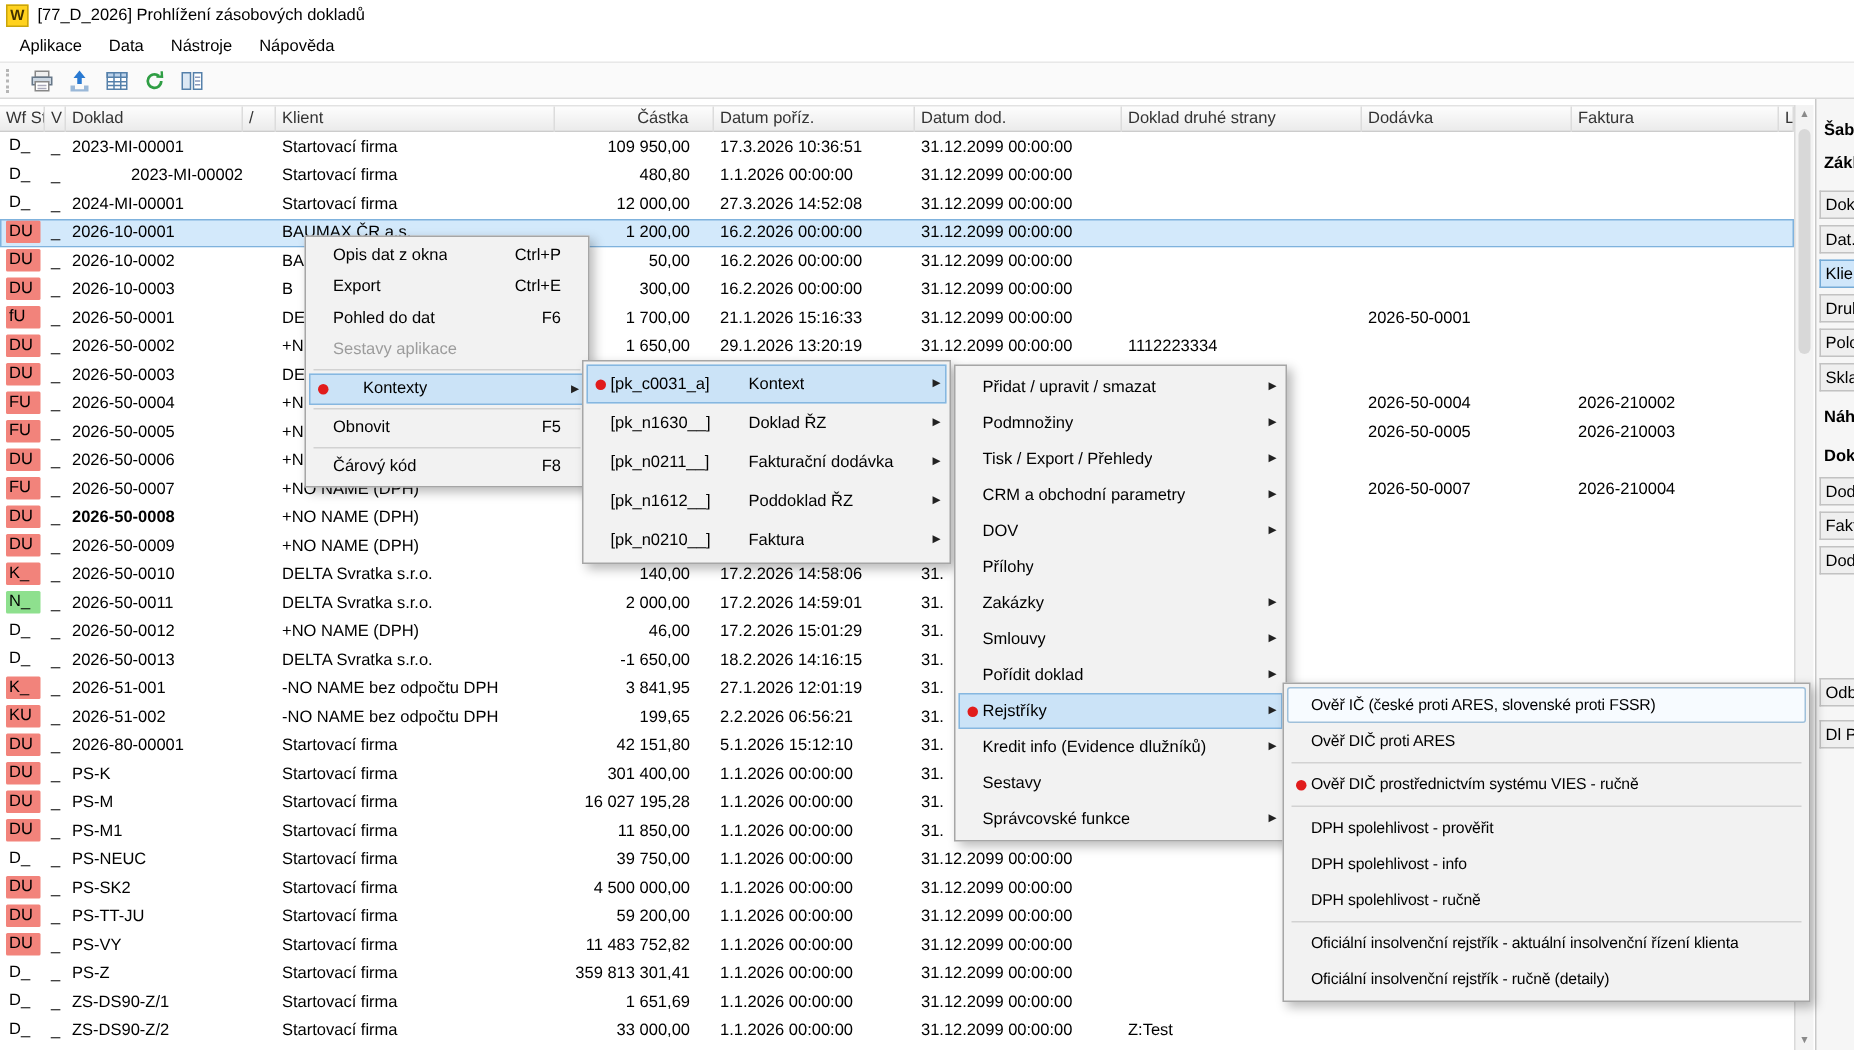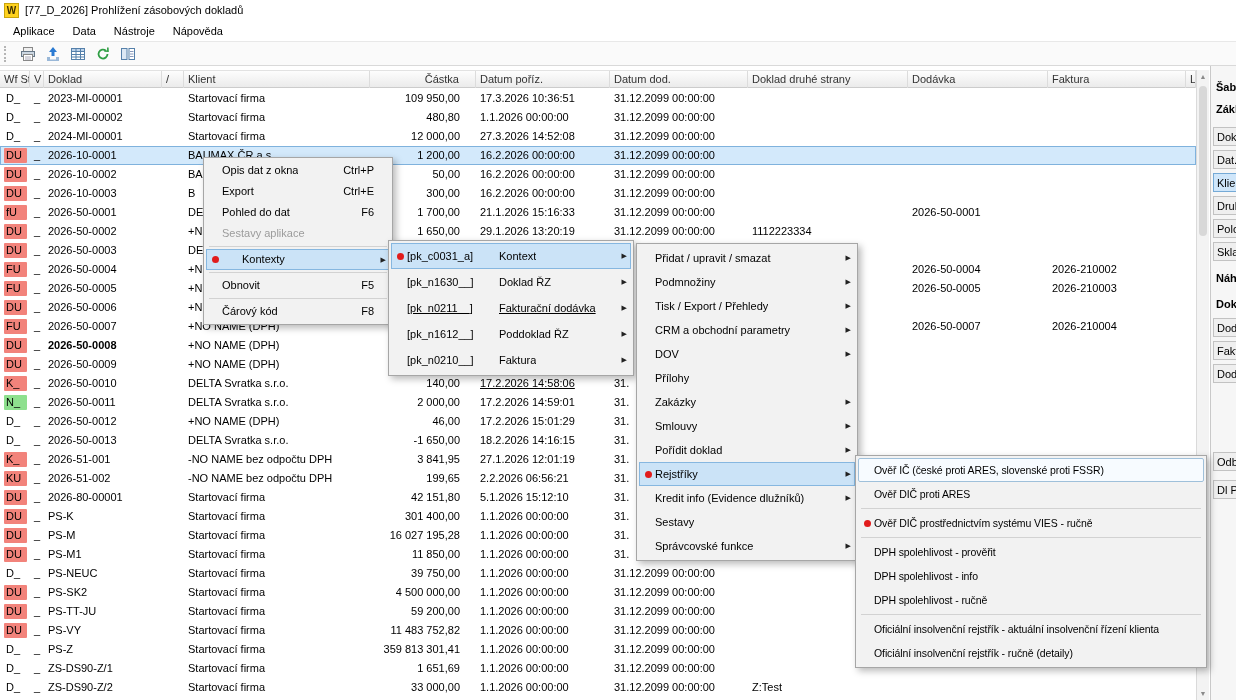--- a/index.html
+++ b/index.html
@@ -138,21 +138,21 @@
         <div class="td" style="width: 134px;">17.3.2026 10:36:51</div>
         <div class="td" style="width: 138px;">31.12.2099 00:00:00</div>
         <div class="td" style="width: 160px;"></div>
         <div class="td" style="width: 140px;"></div>
         <div class="td" style="width: 138px;"></div>
         <div class="td" style="width: 10px;"></div>
       </div>
       <div class="trow">
         <div class="td" style="width: 30px;"><span class="badge" style="background: transparent;">D_</span></div>
         <div class="td" style="width: 14px;">_</div>
-        <div class="td" style="width: 118px;">2023-MI-00002</div>
+        <div class="td" style="width: 118px; text-align: right;">2023-MI-00002</div>
         <div class="td" style="width: 22px;"></div>
         <div class="td" style="width: 186px;">Startovací firma</div>
         <div class="td right" style="width: 106px;">480,80</div>
         <div class="td" style="width: 134px;">1.1.2026 00:00:00</div>
         <div class="td" style="width: 138px;">31.12.2099 00:00:00</div>
         <div class="td" style="width: 160px;"></div>
         <div class="td" style="width: 140px;"></div>
         <div class="td" style="width: 138px;"></div>
         <div class="td" style="width: 10px;"></div>
       </div>
@@ -338,21 +338,21 @@
         <div class="td" style="width: 138px;"></div>
         <div class="td" style="width: 10px;"></div>
       </div>
       <div class="trow">
         <div class="td" style="width: 30px;"><span class="badge" style="background: rgb(242, 131, 123);">K_</span></div>
         <div class="td" style="width: 14px;">_</div>
         <div class="td" style="width: 118px;">2026-50-0010</div>
         <div class="td" style="width: 22px;"></div>
         <div class="td" style="width: 186px;">DELTA Svratka s.r.o.</div>
         <div class="td right" style="width: 106px;">140,00</div>
-        <div class="td" style="width: 134px; text-decoration: underline;">17.2.2026 14:58:06</div>
+        <div class="td" style="width: 134px;">17.2.2026 14:58:06</div>
         <div class="td" style="width: 138px;">31.</div>
         <div class="td" style="width: 160px;"></div>
         <div class="td" style="width: 140px;"></div>
         <div class="td" style="width: 138px;"></div>
         <div class="td" style="width: 10px;"></div>
       </div>
       <div class="trow">
         <div class="td" style="width: 30px;"><span class="badge" style="background: rgb(142, 224, 142);">N_</span></div>
         <div class="td" style="width: 14px;">_</div>
         <div class="td" style="width: 118px;">2026-50-0011</div>
@@ -651,21 +651,21 @@
         <span class="code">[pk_c0031_a]</span>
         <span class="label">Kontext</span>
         <span class="arrow">▶</span>
       </div>
       <div class="menu-item" style="height: 26px; line-height: 26px;">
         <span class="gutter"></span>
         <span class="code">[pk_n1630__]</span>
         <span class="label">Doklad ŘZ</span>
         <span class="arrow">▶</span>
       </div>
-      <div class="menu-item" style="height: 26px; line-height: 26px; text-decoration: underline;">
+      <div class="menu-item" style="height: 26px; line-height: 26px;">
         <span class="gutter"></span>
         <span class="code">[pk_n0211__]</span>
         <span class="label">Fakturační dodávka</span>
         <span class="arrow">▶</span>
       </div>
       <div class="menu-item" style="height: 26px; line-height: 26px;">
         <span class="gutter"></span>
         <span class="code">[pk_n1612__]</span>
         <span class="label">Poddoklad ŘZ</span>
         <span class="arrow">▶</span>

